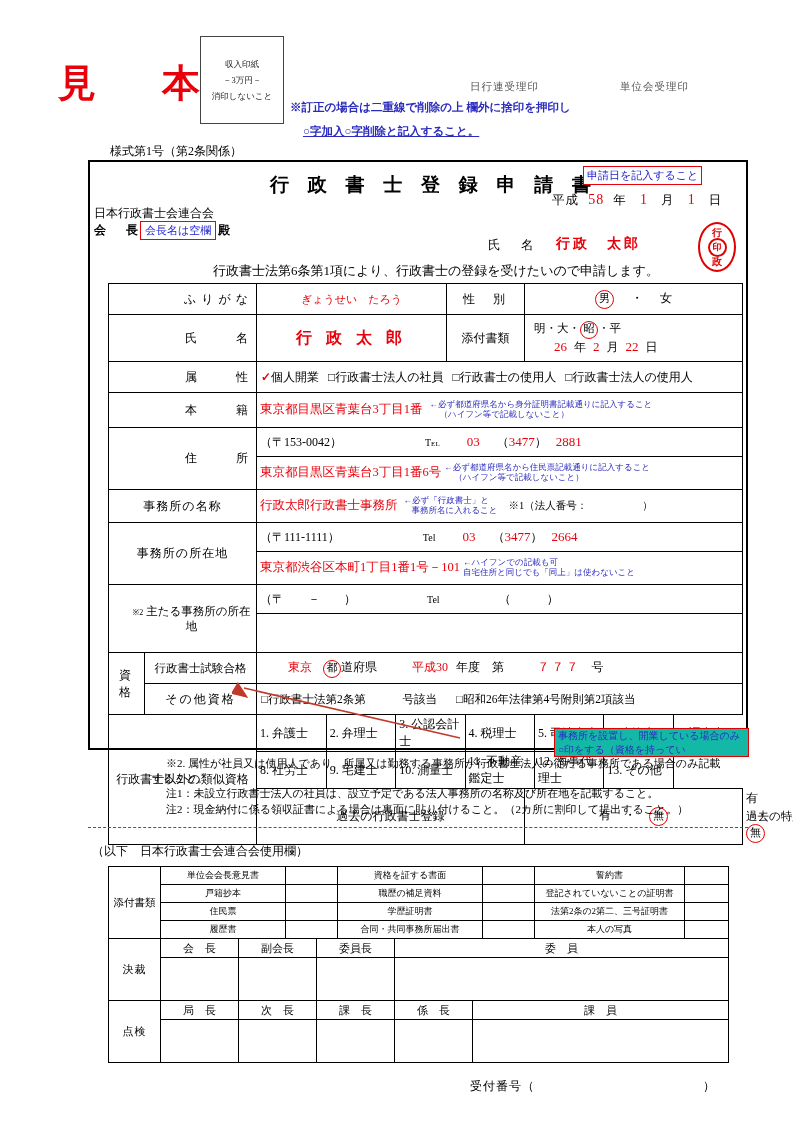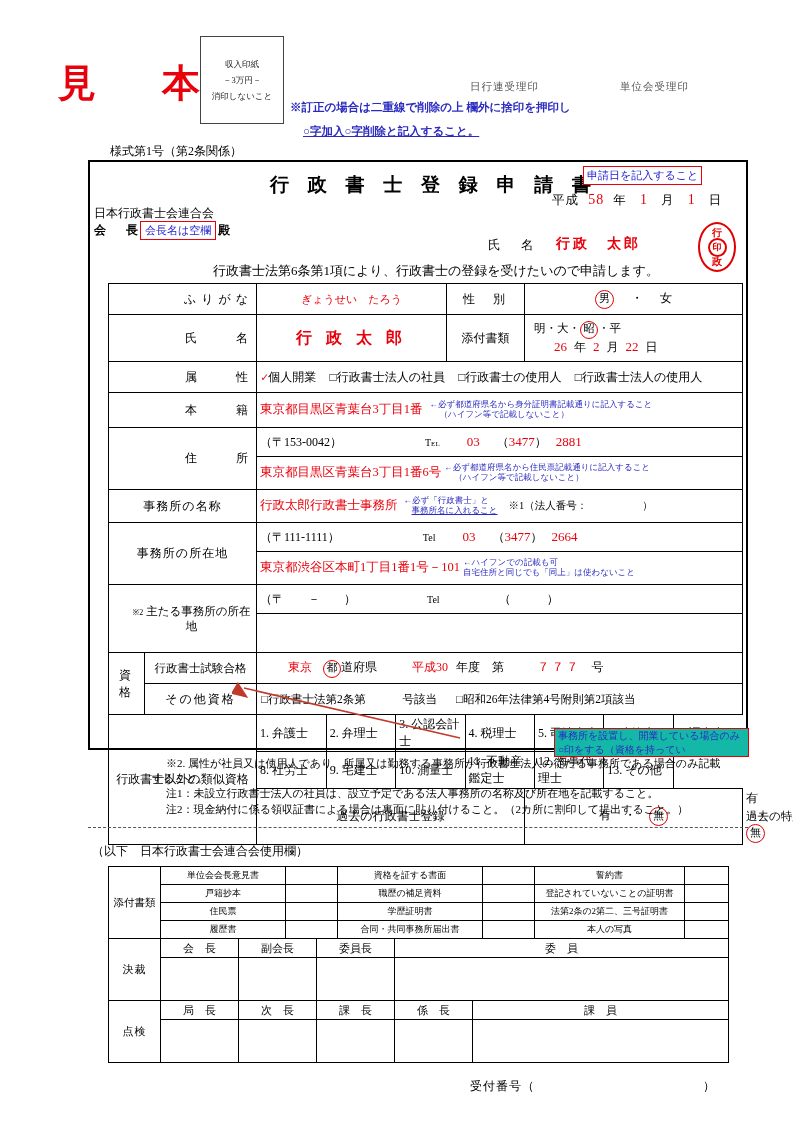--- a/index.html
+++ b/index.html
@@ -81,21 +81,21 @@
     border:1px solid #000;
     font-size:12px;
     padding:1px 3px;
     vertical-align:middle;
     height:28px;
   }
   .lbl{text-align:right;letter-spacing:5px;margin-left:44px;}
   .lbl-n{text-align:center;letter-spacing:0px;}
   .xsm{font-size:8px;}
   .ann{color:#2b2bbf;font-size:8.5px;line-height:1.15;display:inline-block;vertical-align:middle;}
-  .chk{font-size:11px;font-family:Liberation Mono, monospace;}
+  .chk{font-size:11px;}
   .circ{
     display:inline-block;border:1.7px solid #e10000;border-radius:50%;
     width:17px;height:17px;line-height:14px;text-align:center;
     font-size:11px;color:#000;
   }
   .qual-cell{font-size:7.5px;height:22px;padding-left:2px;letter-spacing:0;}
 
   
   #qual-arrow{
     left:232px;top:680px;width:230px;height:62px;pointer-events:none;
@@ -269,21 +269,21 @@
       </span>
     </td>
   </tr>
 
   <tr>
     <td colspan="2" class="lbl-n" style="height:30px;letter-spacing:1px;">事務所の名称</td>
     <td colspan="3">
       <span class="red" style="font-size:12.5px;text-align:center;">行政太郎行政書士事務所</span>
       <span class="ann" style="padding-left:3px;">
         <span>←必ず「行政書士」と</span><br>
-        <span style="padding-left:8px;text-decoration:underline;">事務所名に入れること</span>
+        <span style="padding-left:8px;">事務所名に入れること</span>
       </span>
       <span style="font-size:10.5px;padding-left:8px;">※1（法人番号：</span>
       <span style="font-size:10.5px;padding-left:52px;">）</span>
     </td>
   </tr>
 
   <tr>
     <td colspan="2" rowspan="2" class="lbl-n" style="letter-spacing:1px;">事務所の所在地</td>
     <td colspan="3" style="height:26px;">
       <span style="font-size:12px;">（〒111-1111）</span>

